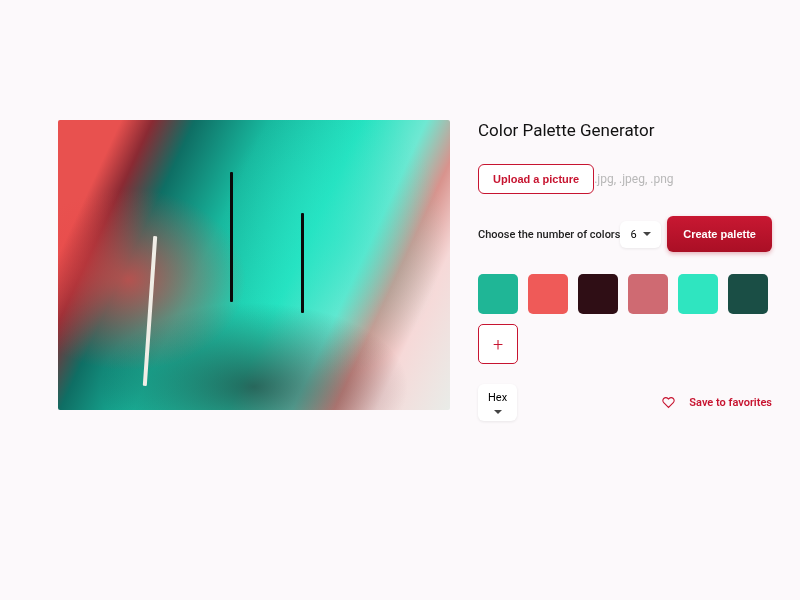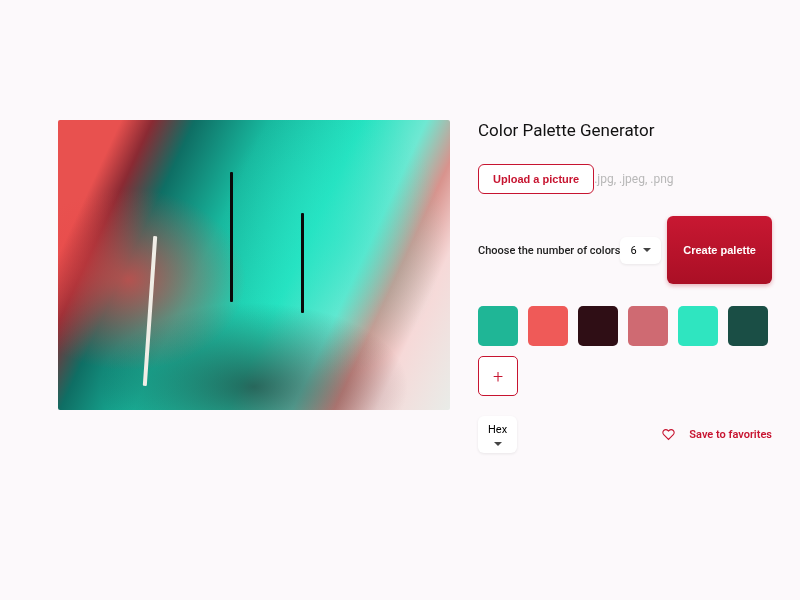--- a/index.html
+++ b/index.html
@@ -109,21 +109,21 @@
     border-right: 4px solid transparent;
     border-top: 4px solid #444;
   }
   .create-btn {
     margin-left: auto;
     background: linear-gradient(180deg, #c81832, #aa0f25);
     color: #fff;
     font-size: 11px;
     font-weight: 600;
     border: none;
-    padding: 28px 16px;
+    padding: 12px 16px;
     border-radius: 6px;
     cursor: pointer;
     box-shadow: 0 2px 4px rgba(180,20,40,0.3);
   }
   .swatches {
     display: flex;
     flex-wrap: wrap;
     gap: 10px;
     margin-bottom: 18px;
   }

